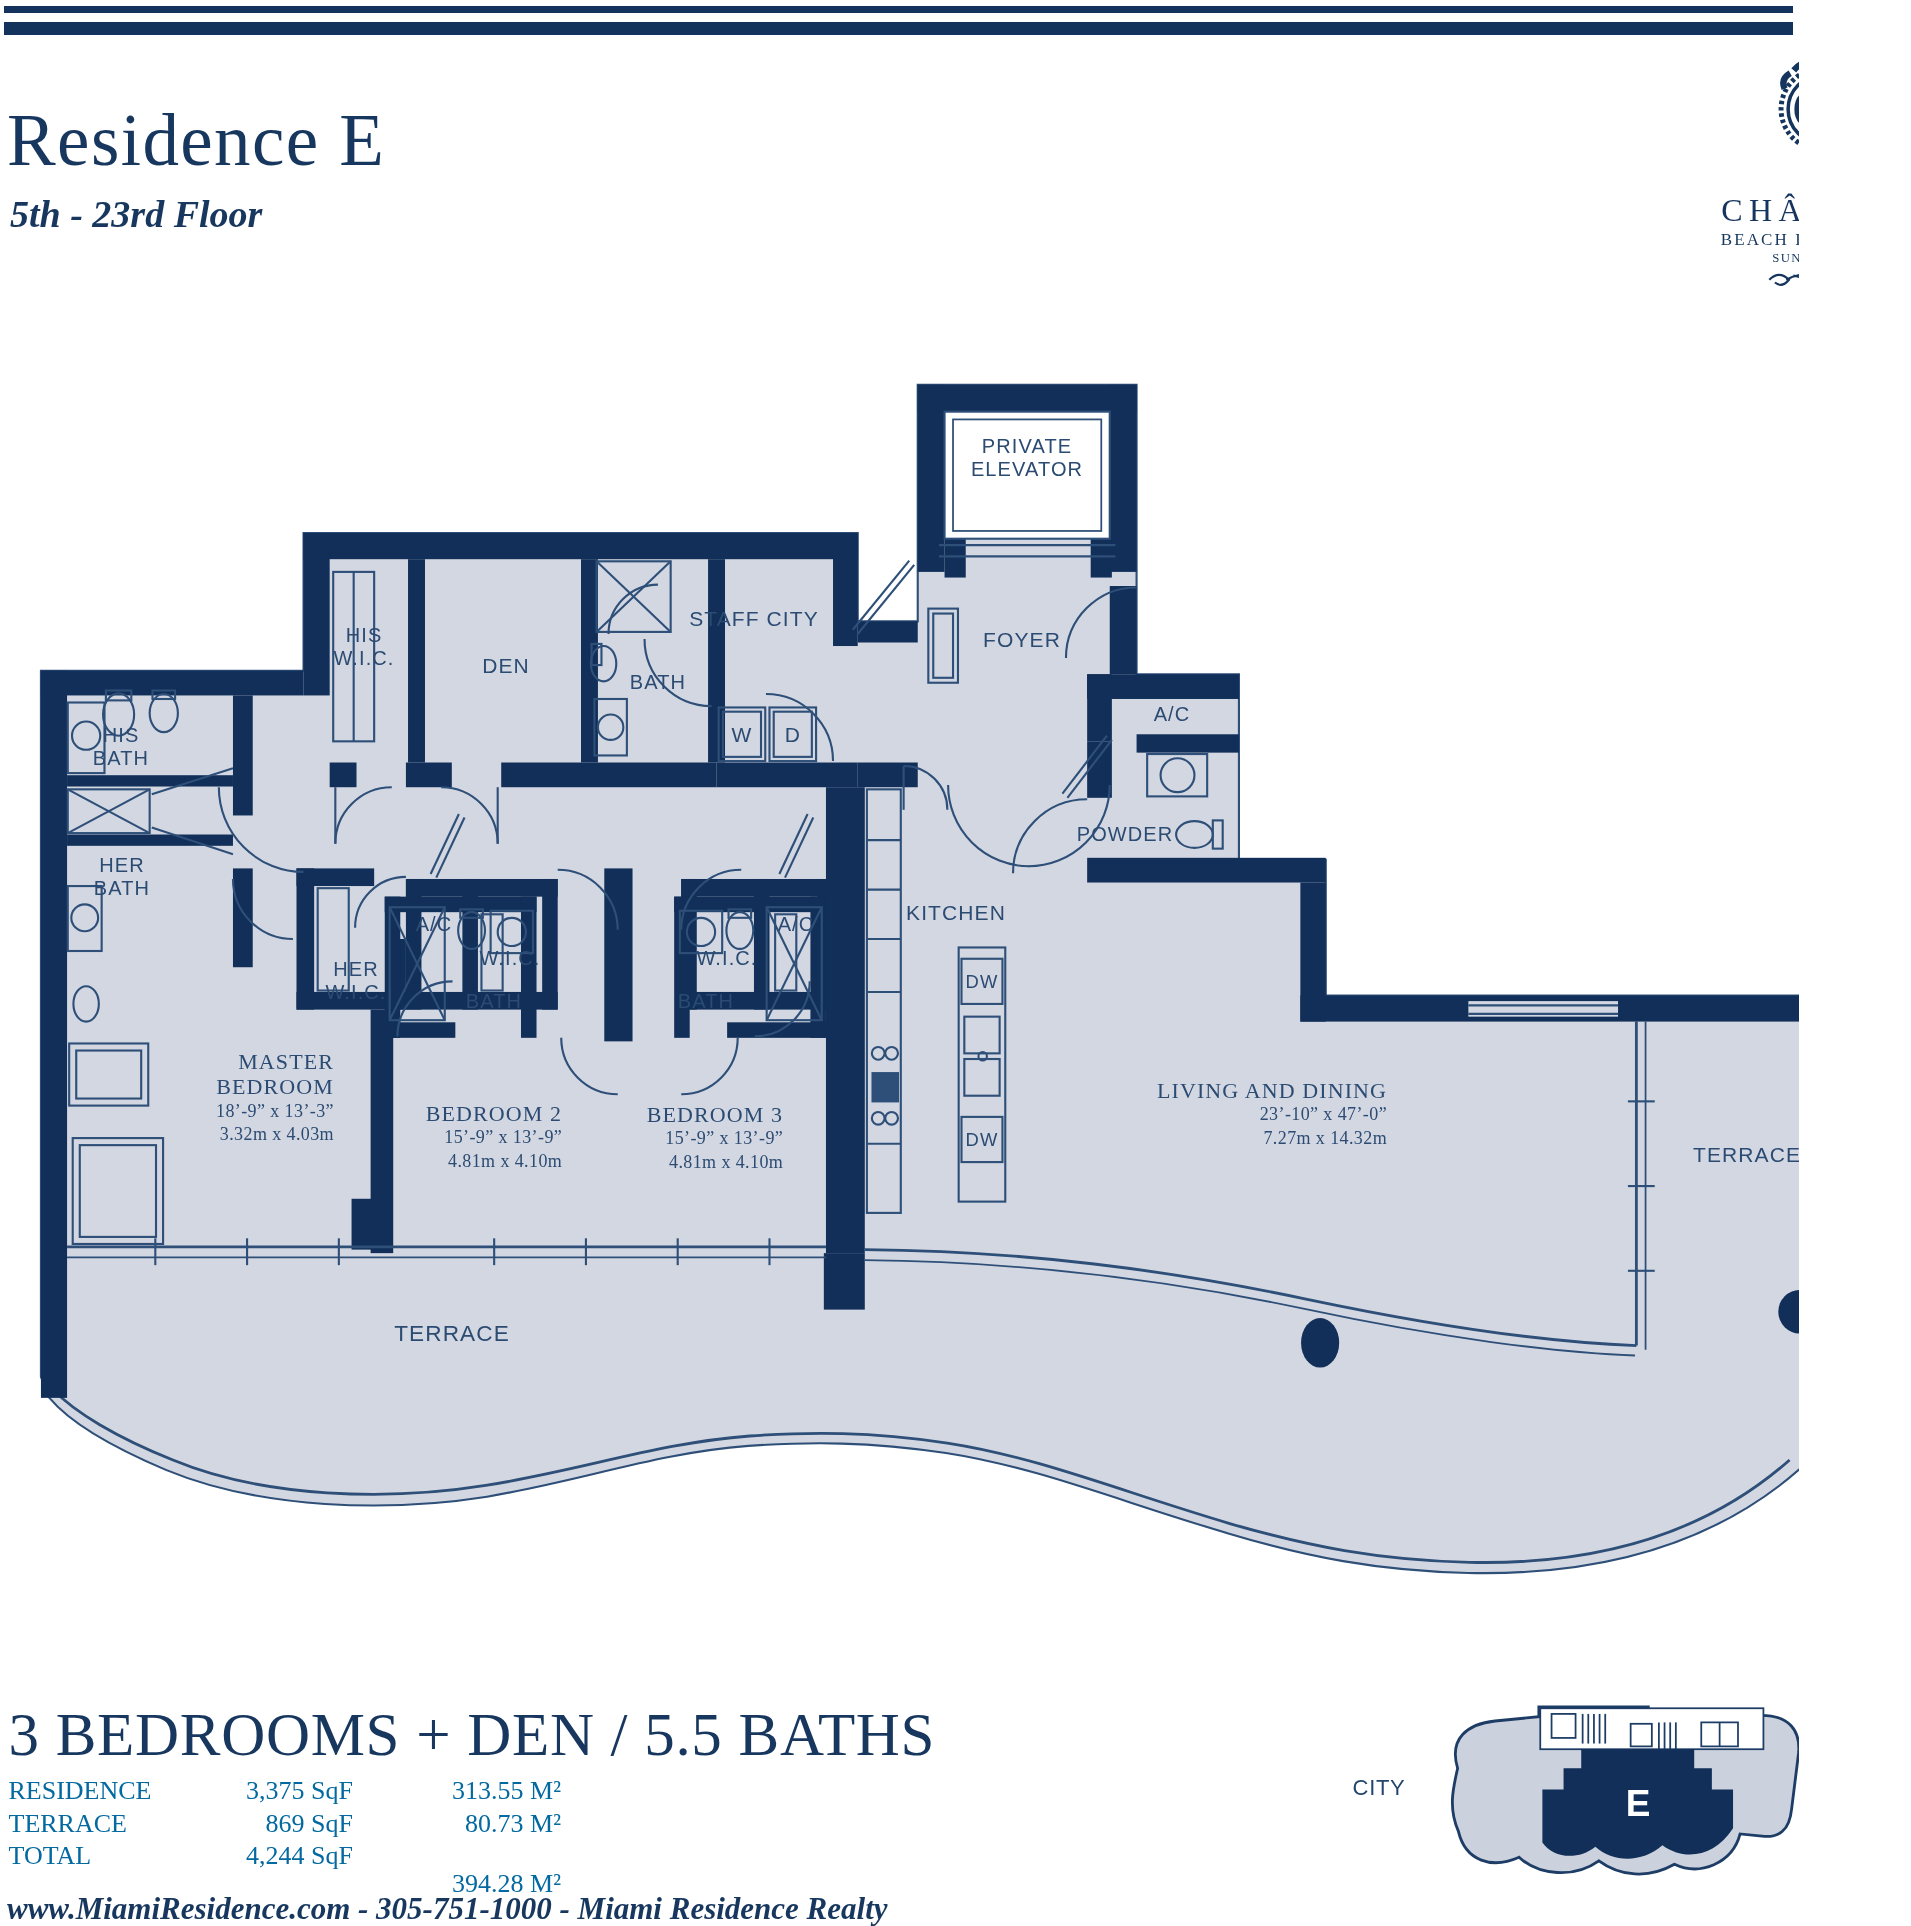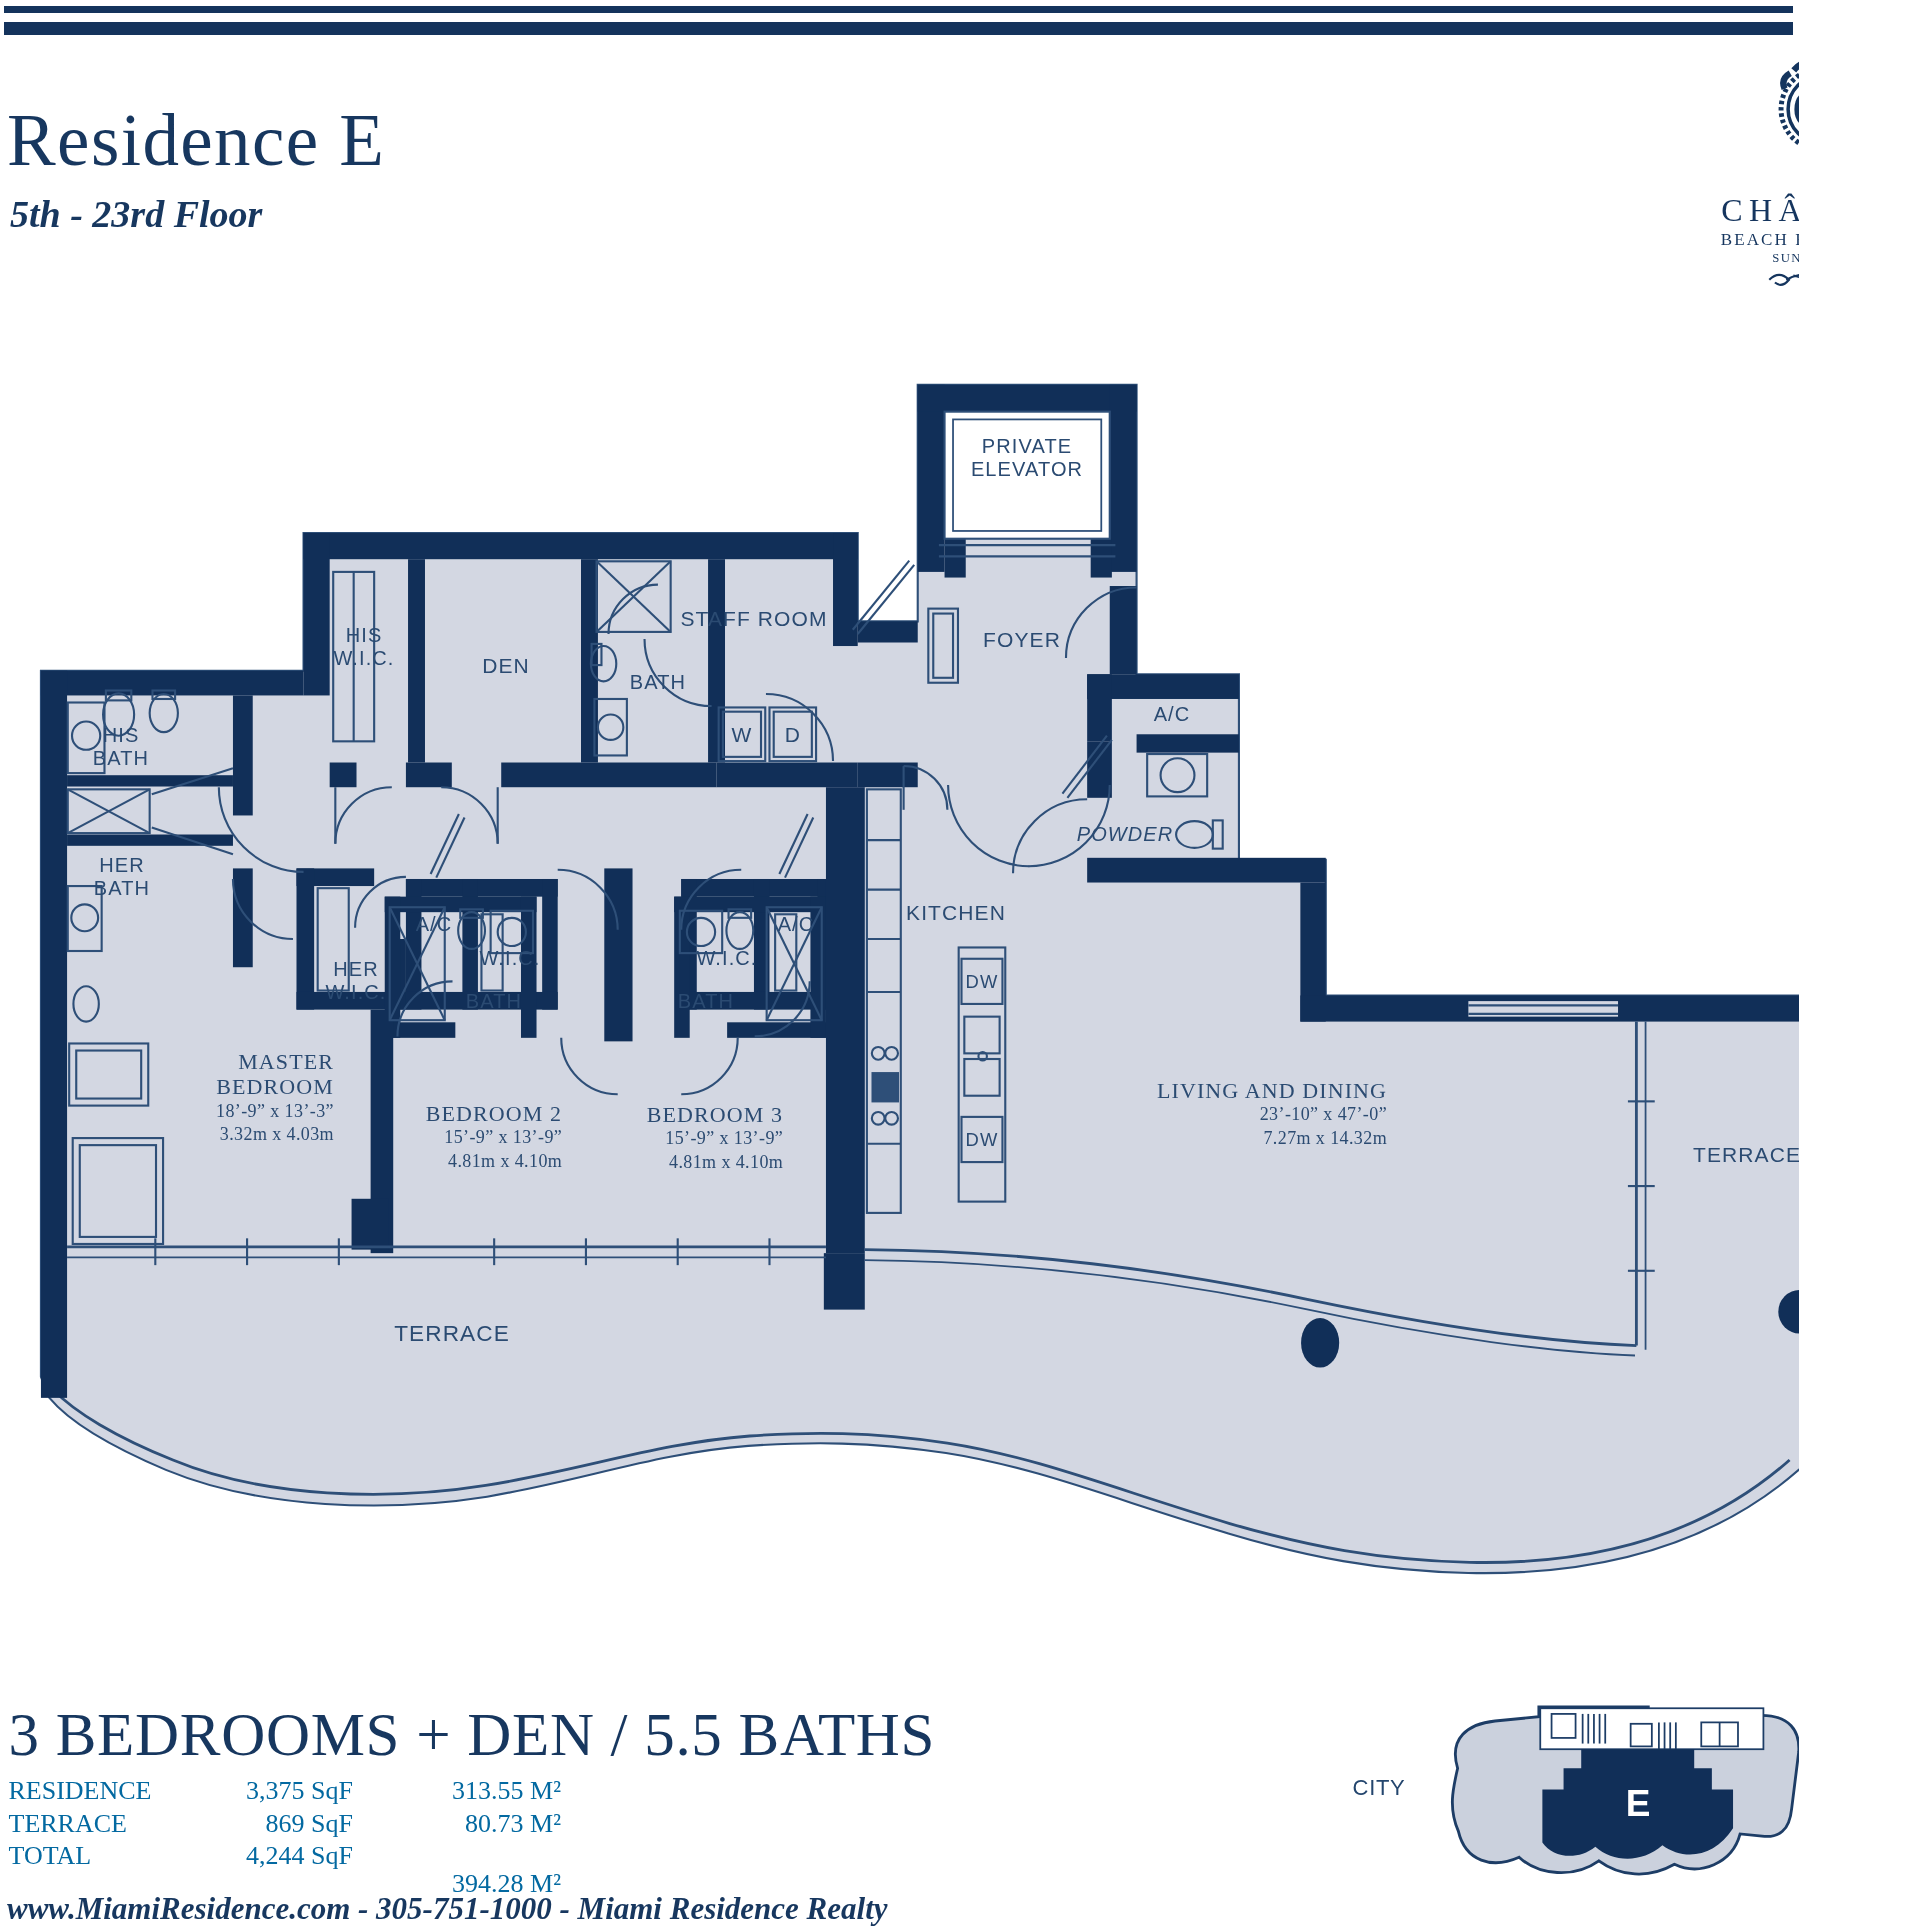--- a/index.html
+++ b/index.html
@@ -314,26 +314,26 @@
       <rect x="1362" y="1582" width="58" height="64"></rect>
     </g>
   </svg>
 
   <div class="planlbl s28" style="left:1027px;top:458px;">PRIVATE
 ELEVATOR</div>
   <div class="planlbl s28" style="left:364px;top:647px;">HIS
 W.I.C.</div>
   <div class="planlbl s30" style="left:506px;top:666px;">DEN</div>
   <div class="planlbl s28" style="left:658px;top:682px;">BATH</div>
-  <div class="planlbl s30" style="left:754px;top:619px;">STAFF ROOM</div>
+  <div class="planlbl s30" style="left:754px;top:619px;">STAFF CITY</div>
   <div class="planlbl s30" style="left:742px;top:735px;">W</div>
   <div class="planlbl s30" style="left:793px;top:735px;">D</div>
   <div class="planlbl s30" style="left:1022px;top:640px;">FOYER</div>
   <div class="planlbl s28" style="left:1172px;top:714px;">A/C</div>
-  <div class="planlbl s28" style="left:1125px;top:834px;font-style:italic;">POWDER</div>
+  <div class="planlbl s28" style="left:1125px;top:834px;">POWDER</div>
   <div class="planlbl s28" style="left:121px;top:747px;">HIS
 BATH</div>
   <div class="planlbl s28" style="left:122px;top:877px;">HER
 BATH</div>
   <div class="planlbl s28" style="left:356px;top:981px;">HER
 W.I.C.</div>
   <div class="planlbl s28" style="left:434px;top:924px;">A/C</div>
   <div class="planlbl s28" style="left:510px;top:958px;">W.I.C.</div>
   <div class="planlbl s28" style="left:727px;top:958px;">W.I.C.</div>
   <div class="planlbl s28" style="left:796px;top:924px;">A/C</div>

